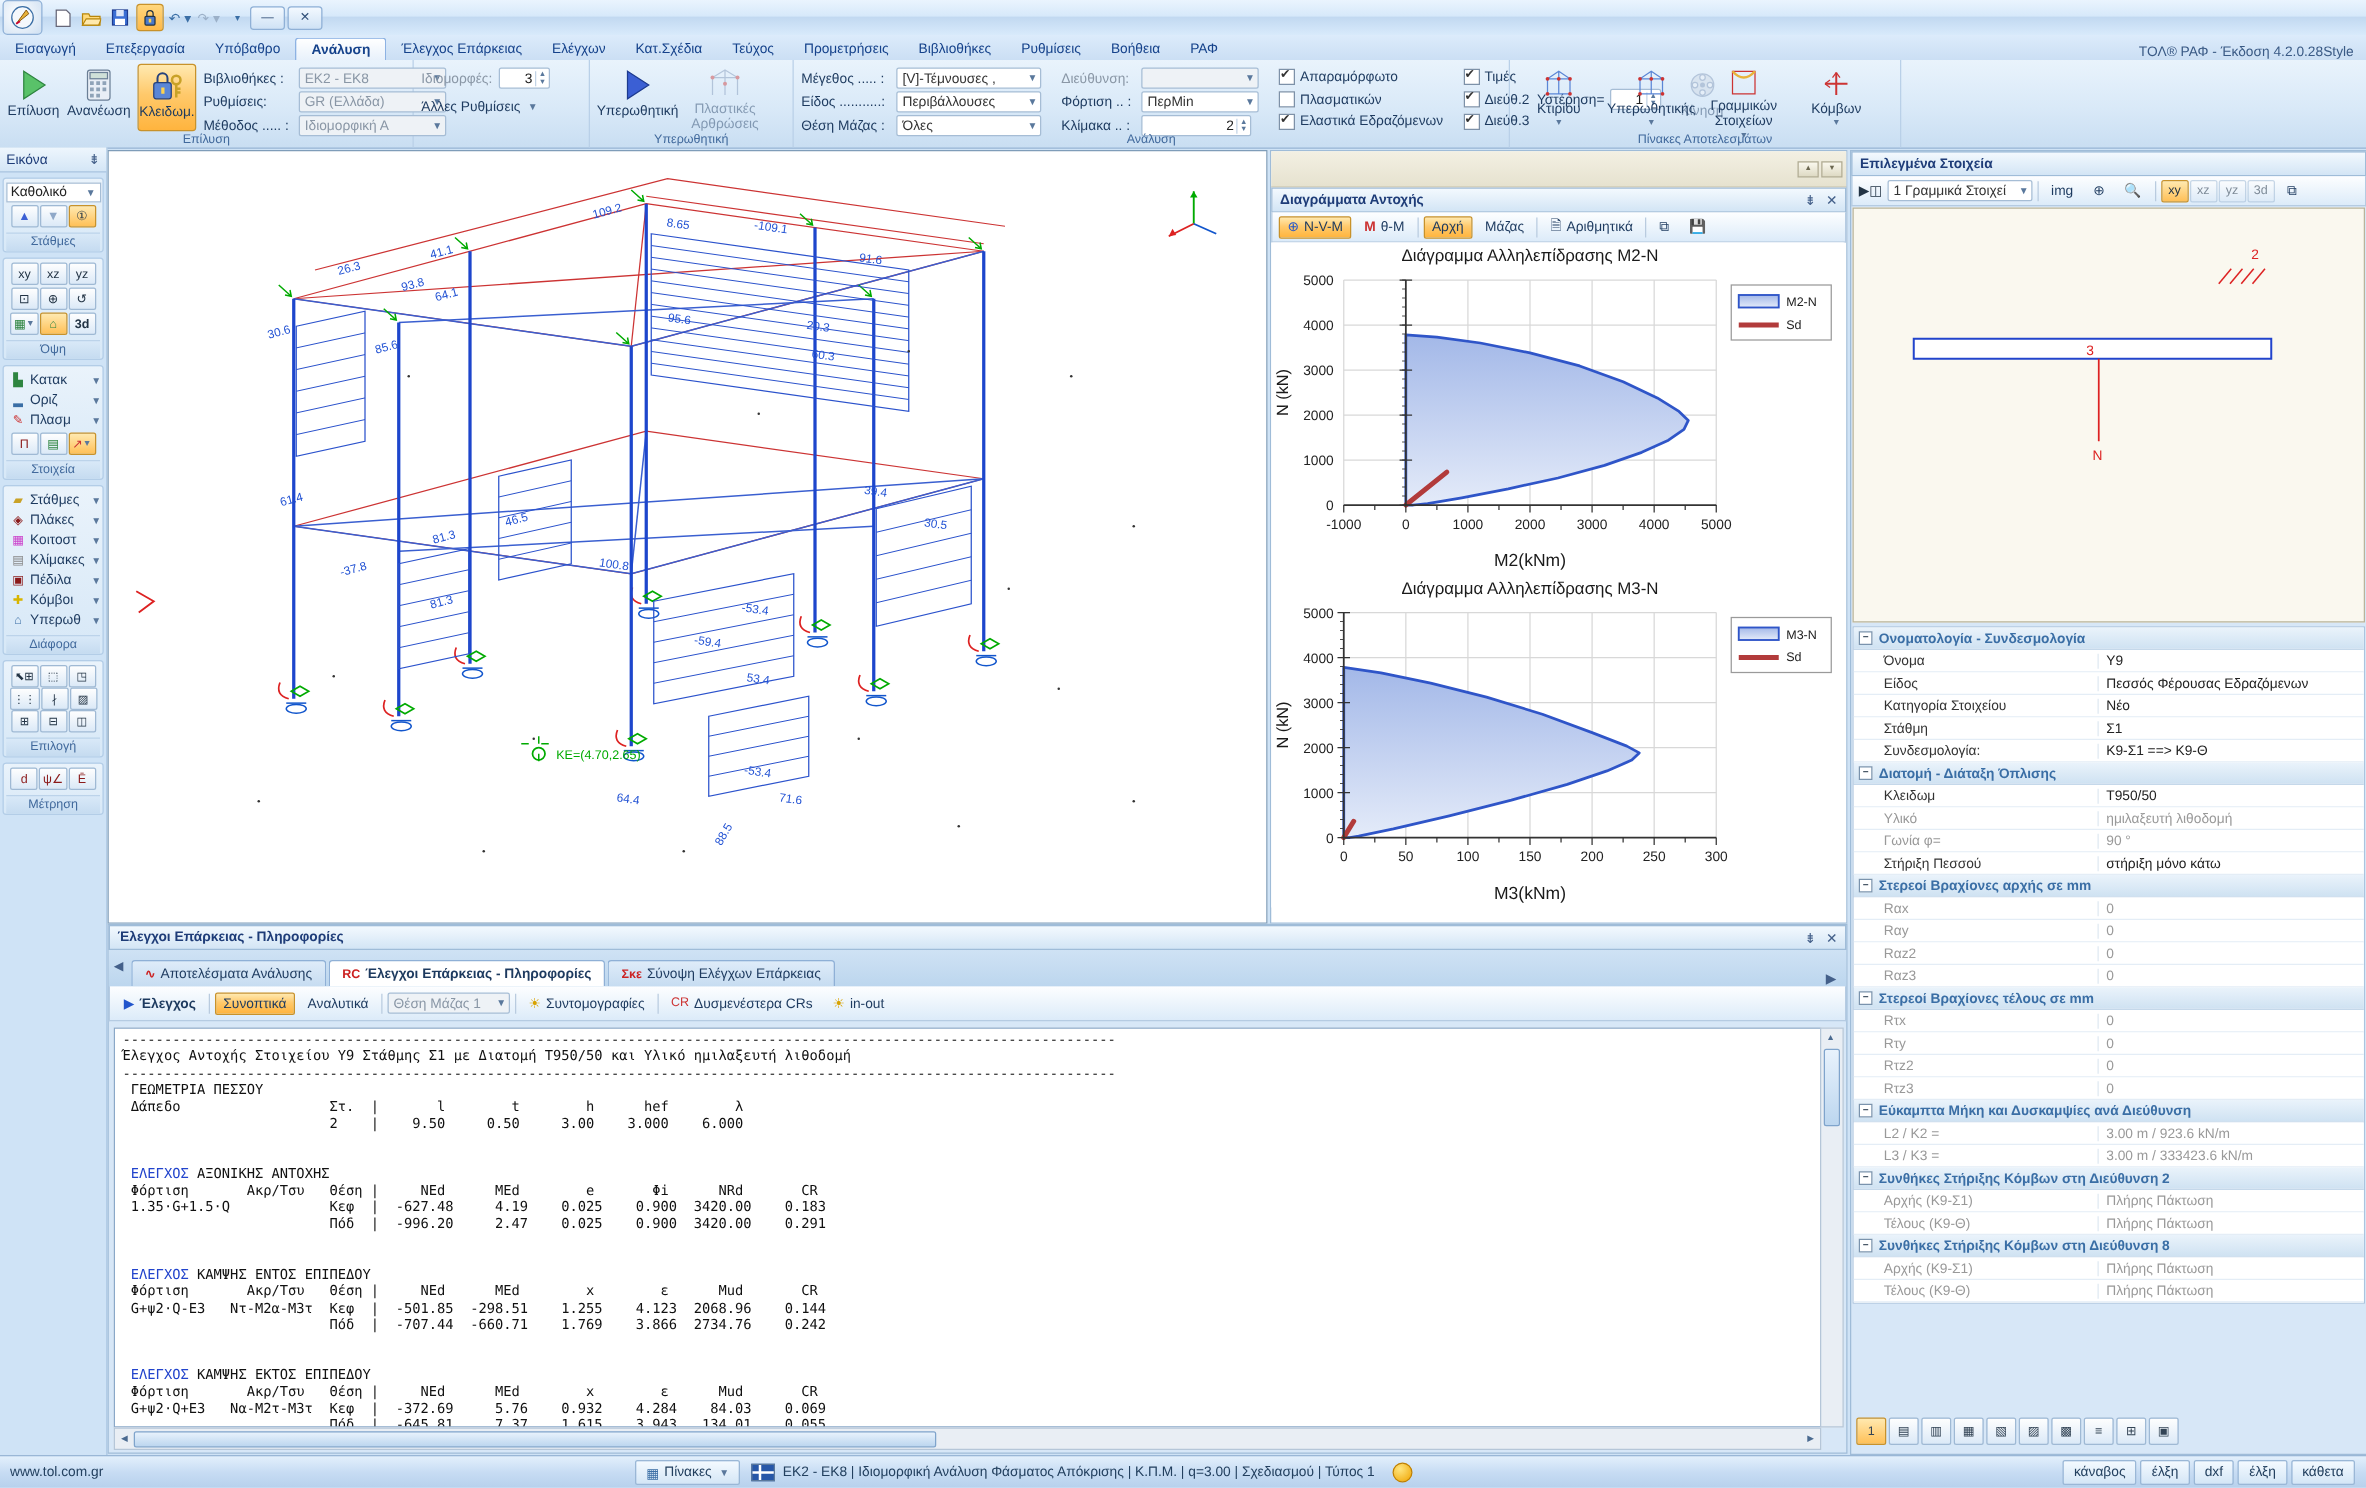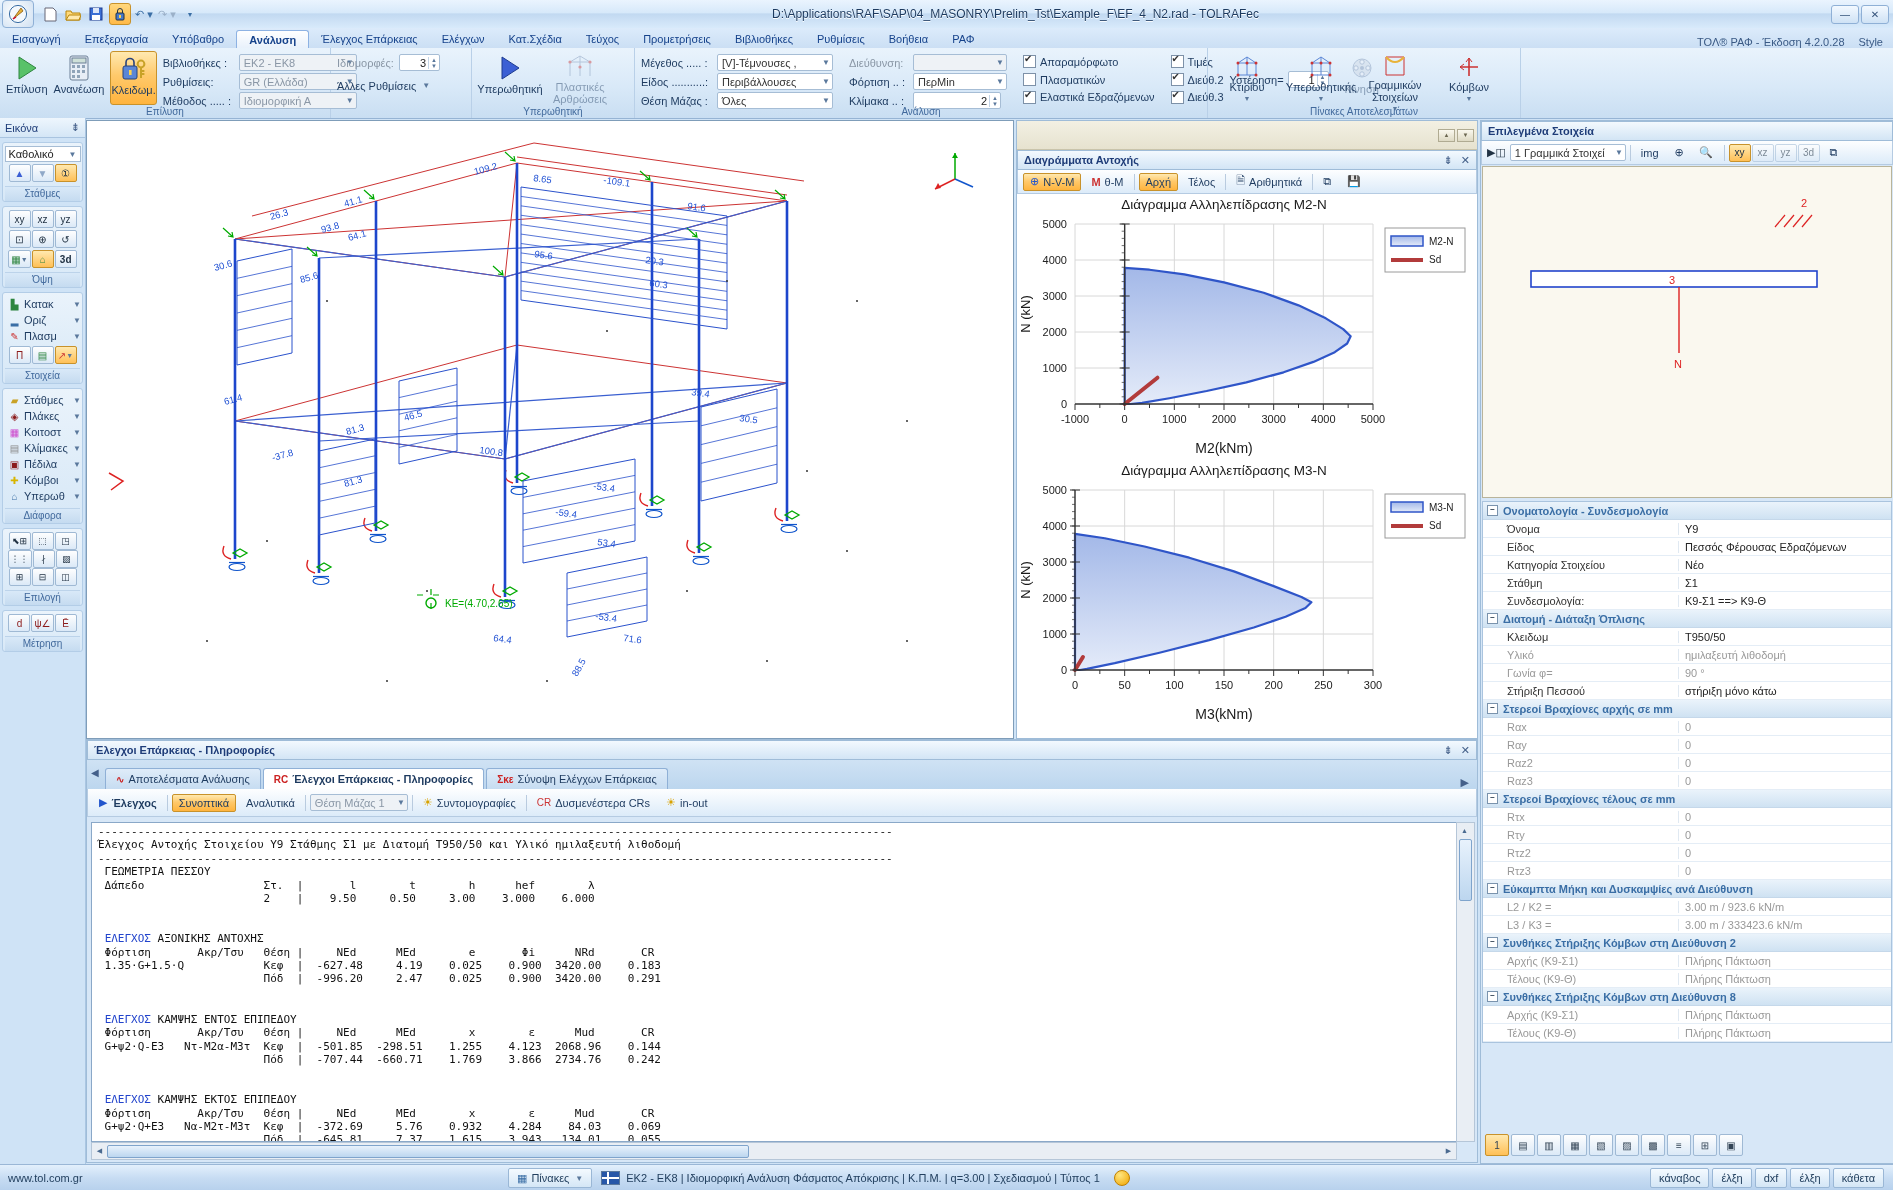--- a/index.html
+++ b/index.html
@@ -20,21 +20,21 @@
   .winbtns{display:flex;gap:2px;margin-right:4px}
   .winbtn{width:26px;height:17px;border:1px solid #8fb0d6;border-radius:3px;
     background:linear-gradient(#f3f9ff,#cfe2f5);color:#34527a;font-size:10px;
     display:flex;align-items:center;justify-content:center}
   
   #tabsrow{left:0;top:28px;width:1893px;height:20px;display:flex;align-items:flex-end;
     background:linear-gradient(#dcebfb,#cbdff4)}
   .tab{padding:3px 12px 2px;color:#15428b;white-space:nowrap}
   .tab.active{background:linear-gradient(#ffffff,#e8f1fb);border:1px solid #8db2e3;border-bottom:none;
     border-radius:3px 3px 0 0;font-weight:bold}
-  .tabs-right{margin-left:auto;display:flex;align-items:flex-start;gap:14px;padding-right:10px;color:#3a5a85}
+  .tabs-right{margin-left:auto;display:flex;align-items:flex-start;padding-right:10px;color:#3a5a85}
   
   #ribbon{left:0;top:48px;width:1893px;height:70px;
     background:linear-gradient(#e9f3fc,#d9e9f8 55%,#c9def2);border-bottom:1px solid #96b4d4;
     display:flex;align-items:stretch}
   .rgroup{position:relative;border-right:1px solid #b9d0e8;padding:3px 6px 13px;display:flex;gap:6px}
   .glabel{position:absolute;left:0;right:0;bottom:0;text-align:center;color:#41699c;font-size:10px;line-height:12px}
   .bigbtn{width:64px;display:flex;flex-direction:column;align-items:center;justify-content:flex-start;
     text-align:center;color:#1d3a5f;padding-top:2px;border-radius:3px;line-height:12px}
   .bigbtn .bicon{height:30px;display:flex;align-items:center;justify-content:center}
   .bigbtn.sel{background:linear-gradient(#ffe9b0,#ffc96b 45%,#ffb43e);border:1px solid #c8922b}
@@ -172,21 +172,20 @@
     <div class="qbtn">
         <span style="color:#3a6ea5">↶ ▾</span>
       </div>
     <div class="qbtn">
         <span style="color:#9bb0c8">↷ ▾</span>
       </div>
     <div class="qbtn">
         <span style="color:#3a6ea5;font-size:8px">▾</span>
       </div>
   </div>
-  <div class="wtitle">D:\Applications\RAF\SAP\04_MASONRY\Prelim_Tst\Example_F\EF_4_N2.rad - TOLRAFec</div>
   <div class="winbtns">
     <div class="winbtn">—</div>
     <div class="winbtn">✕</div>
   </div>
 </div>
 
 <div id="tabsrow" class="abs">
   <div id="tabs" style="display:flex">
       <div class="tab">Εισαγωγή</div>
       <div class="tab">Επεξεργασία</div>
@@ -804,21 +803,21 @@
       </div>
     <div class="tbtn">
         <span style="color:#c33;font-weight:bold">M</span>
         <span>θ-M</span>
       </div>
     <div class="tsep"></div>
     <div class="tbtn sel">
         <span>Αρχή</span>
       </div>
     <div class="tbtn">
-        <span>Τέλος</span>
+        <span>Μάζας</span>
       </div>
     <div class="tsep"></div>
     <div class="tbtn">
         <span>🗎</span>
         <span>Αριθμητικά</span>
       </div>
     <div class="tsep"></div>
     <div class="tbtn">⧉</div>
     <div class="tbtn">💾</div>
   </div>

